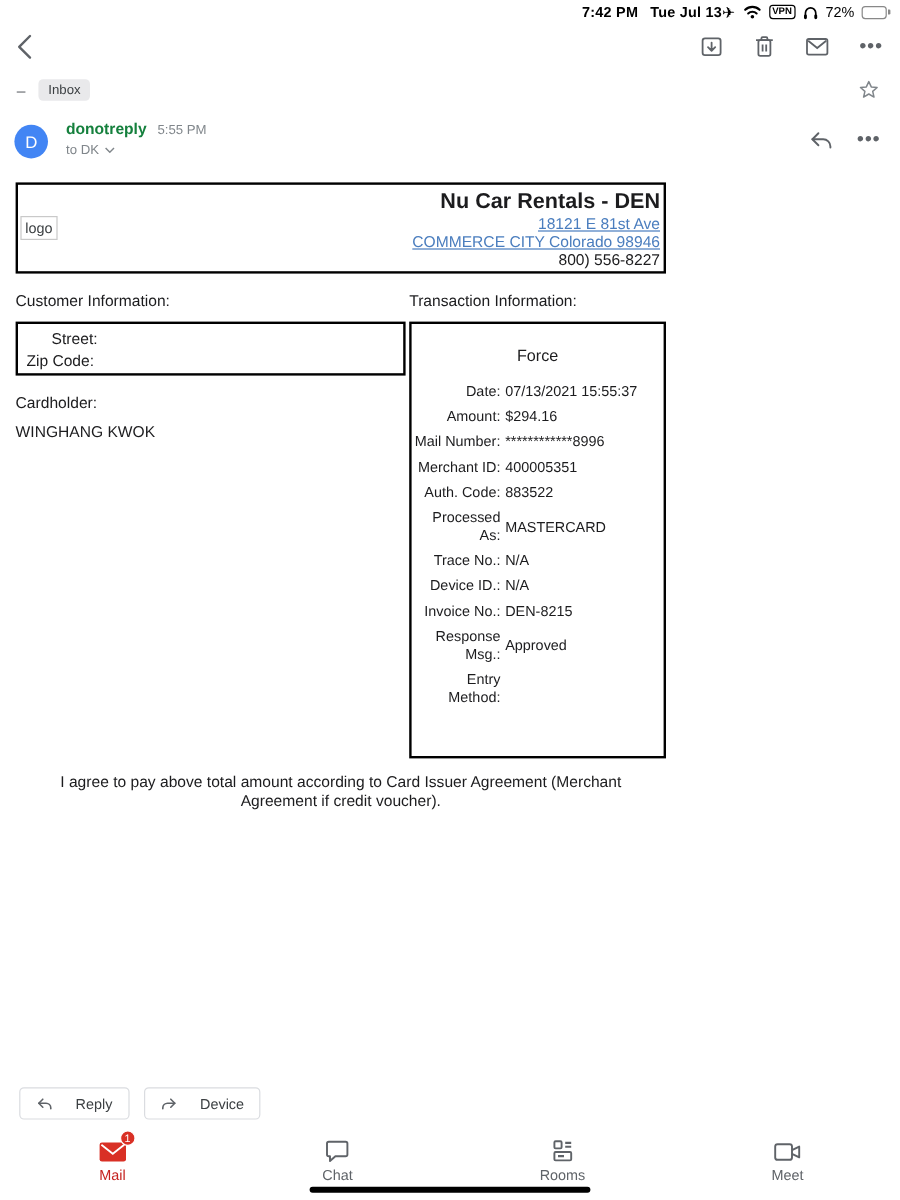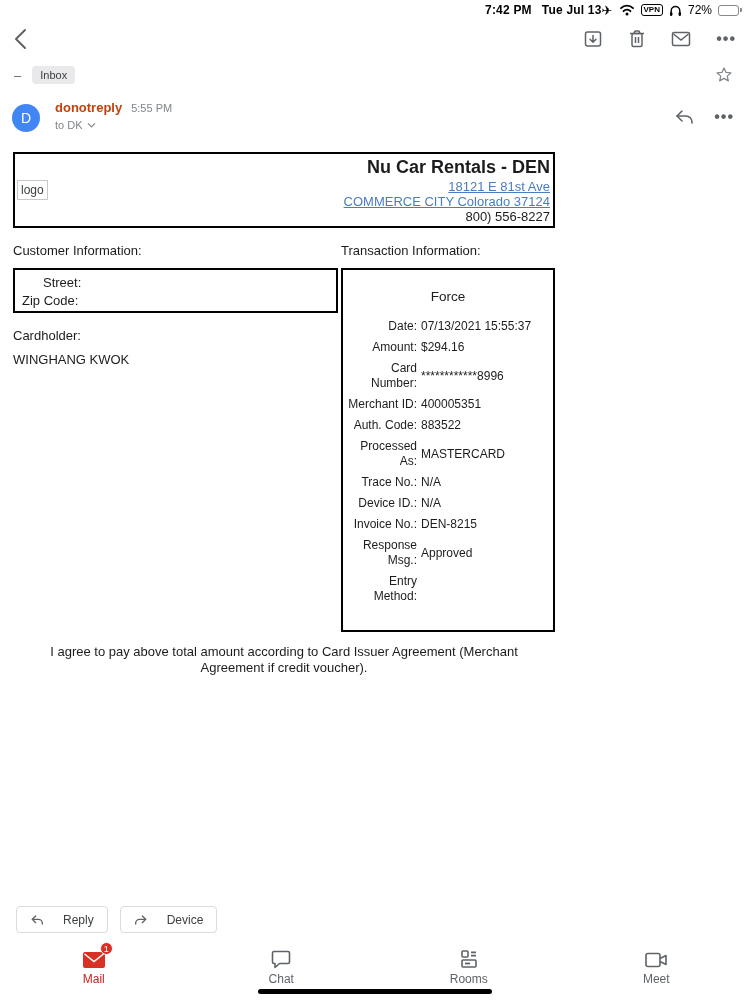--- a/index.html
+++ b/index.html
@@ -35,21 +35,21 @@
   .inbox-chip { background:#e9e9eb; color:#3c4043; border-radius:4px; font-size:11px;
     padding:3px 8px; border:none; cursor:pointer; }
 
   
   .sender-row { position:absolute; top:100px; left:12px; right:14px;
     display:flex; align-items:flex-start; }
   .avatar { width:28px; height:28px; border-radius:50%; background:#4285f4; color:#fff;
     display:flex; align-items:center; justify-content:center; font-size:14px; margin-top:4px; cursor:pointer; border:none; }
   .sender-meta { margin-left:15px; flex:1; }
   .sender-line1 { display:flex; align-items:baseline; gap:9px; }
-  .sender-name { font-size:13px; font-weight:bold; color:#c2410c; }
+  .sender-name { font-size:13px; font-weight:bold; color:#15803d; }
   .sender-time { font-size:11px; color:#80868b; }
   .sender-line2 { margin-top:4px; font-size:11px; color:#80868b; display:flex; align-items:center; gap:4px; cursor:pointer; width:max-content; }
   .sender-actions { display:flex; align-items:center; gap:16px; margin-top:6px; }
 
   
   .receipt { position:absolute; top:152px; left:13px; width:542px; font-size:13px; color:#1c1c1e; }
   .header-box { border:2px solid #000; height:76px; position:relative; }
   .logo-box { position:absolute; left:2px; top:26px; border:1px solid #c9c9c9;
     font-size:12px; color:#3c4043; padding:2px 3px; }
   .header-text { position:absolute; right:3px; top:2px; text-align:right; line-height:15px; }
@@ -200,21 +200,21 @@
       </button>
     </div>
   </div>
 
   <div class="receipt">
     <div class="header-box">
       <span class="logo-box">logo</span>
       <div class="header-text">
         <div class="merchant-title">Nu Car Rentals - DEN</div>
         <a class="addr-link" href="#">18121 E 81st Ave</a>
-        <a class="addr-link" href="#">COMMERCE CITY Colorado 37124</a>
+        <a class="addr-link" href="#">COMMERCE CITY Colorado 98946</a>
         <div class="phone">800) 556-8227</div>
       </div>
     </div>
 
     <div class="info-cols">
       <div class="customer-col">
         <div class="section-title">Customer Information:</div>
         <div class="customer-box">
           <div class="cust-line street">Street:</div>
           <div class="cust-line zip">Zip Code:</div>
@@ -230,21 +230,21 @@
           <div class="trans-table" id="trans-rows">
               <div class="trow">
                 <div class="tlabel">Date:</div>
                 <div class="tvalue">07/13/2021 15:55:37</div>
               </div>
               <div class="trow">
                 <div class="tlabel">Amount:</div>
                 <div class="tvalue">$294.16</div>
               </div>
               <div class="trow">
-                <div class="tlabel">Card Number:</div>
+                <div class="tlabel">Mail Number:</div>
                 <div class="tvalue">************8996</div>
               </div>
               <div class="trow">
                 <div class="tlabel">Merchant ID:</div>
                 <div class="tvalue">400005351</div>
               </div>
               <div class="trow">
                 <div class="tlabel">Auth. Code:</div>
                 <div class="tvalue">883522</div>
               </div>

